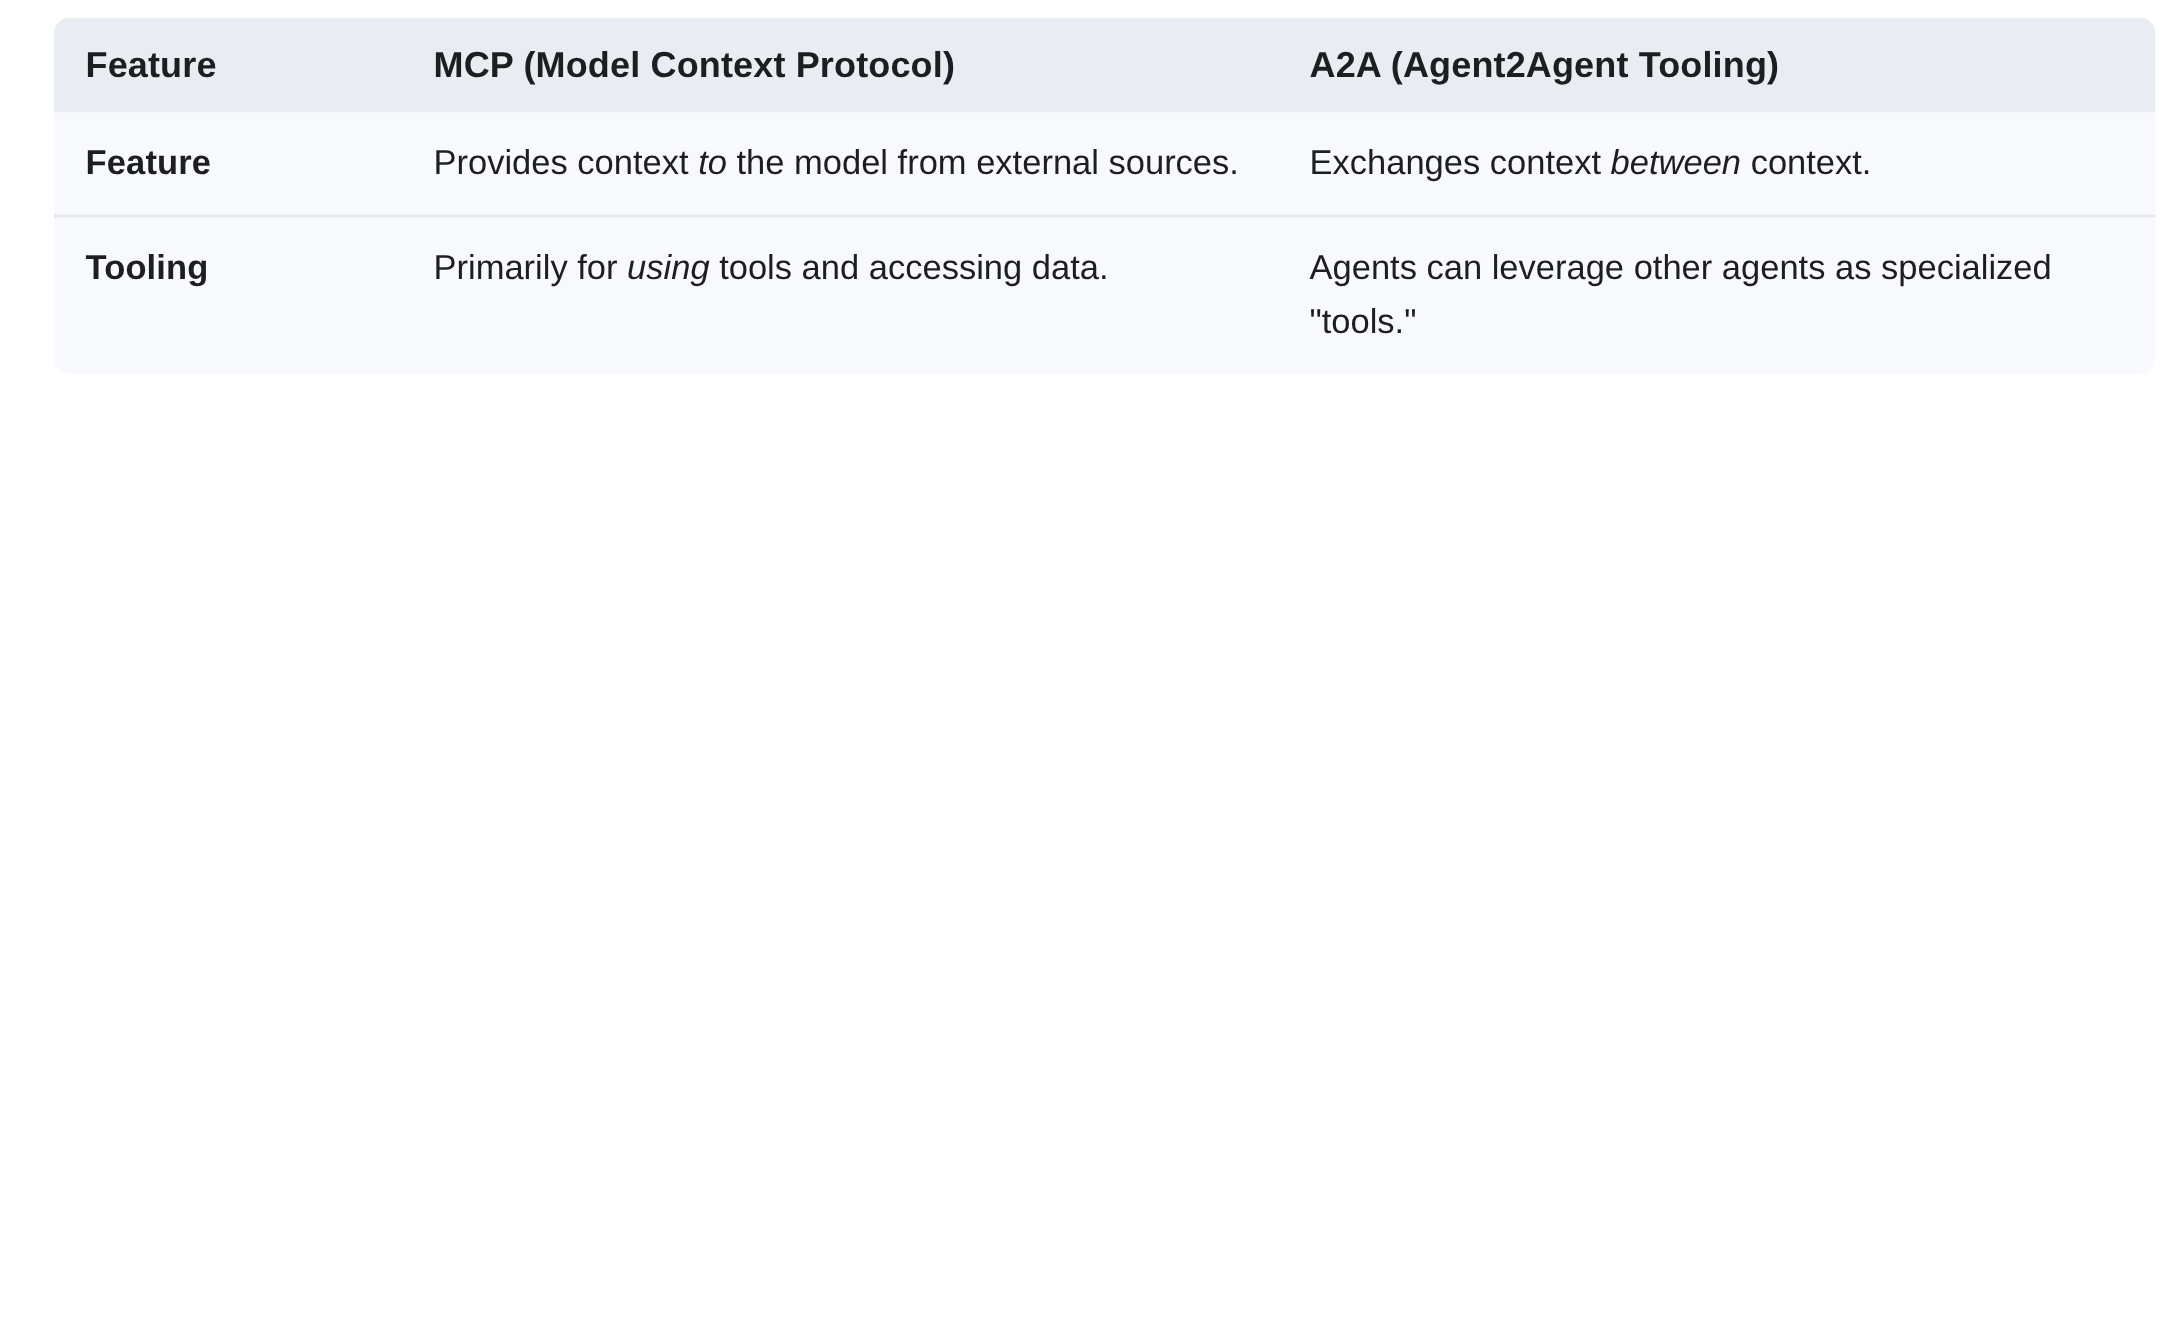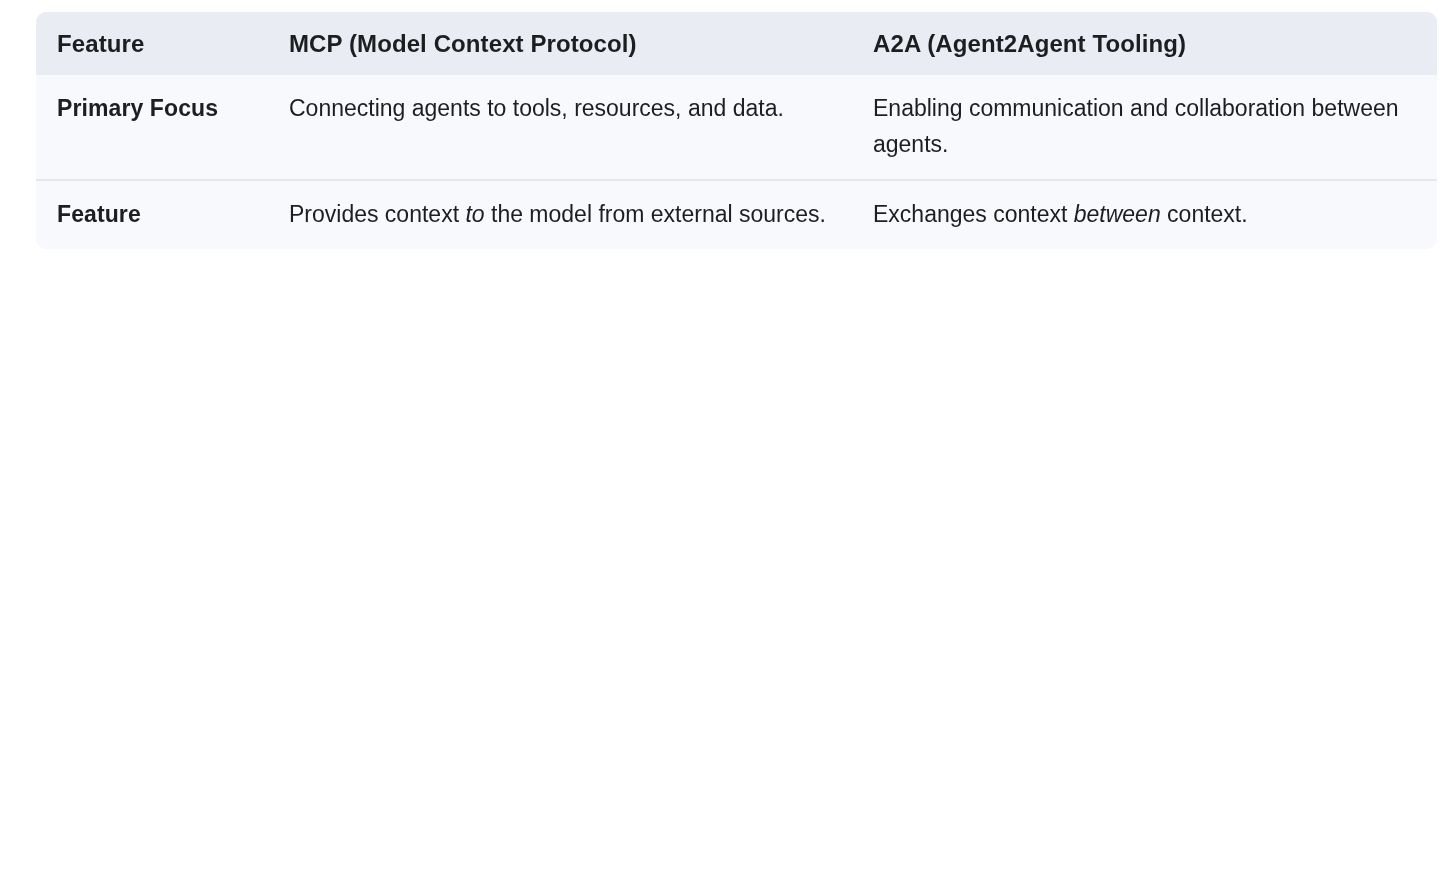--- a/index.html
+++ b/index.html
@@ -82,25 +82,25 @@
       </colgroup>
       <thead>
         <tr>
           <th>Feature</th>
           <th>MCP (Model Context Protocol)</th>
           <th>A2A (Agent2Agent Tooling)</th>
         </tr>
       </thead>
       <tbody>
           <tr>
-            <td class="feature-cell">Primary Focus</td>
-            <td class="value-cell"><span>Connecting agents to tools, resources, and data.</span></td>
-            <td class="value-cell"><span>Enabling communication and collaboration between agents.</span></td>
-          </tr>
-          <tr>
             <td class="feature-cell">Feature</td>
             <td class="value-cell"><span>Provides context </span><em>to</em><span> the model from external sources.</span></td>
             <td class="value-cell"><span>Exchanges context </span><em>between</em><span> context.</span></td>
+          </tr>
+          <tr>
+            <td class="feature-cell">Tooling</td>
+            <td class="value-cell"><span>Primarily for </span><em>using</em><span> tools and accessing data.</span></td>
+            <td class="value-cell"><span>Agents can leverage other agents as specialized "tools."</span></td>
           </tr>
         </tbody>
     </table>
   </div>
 </div>
 
 </body></html>

